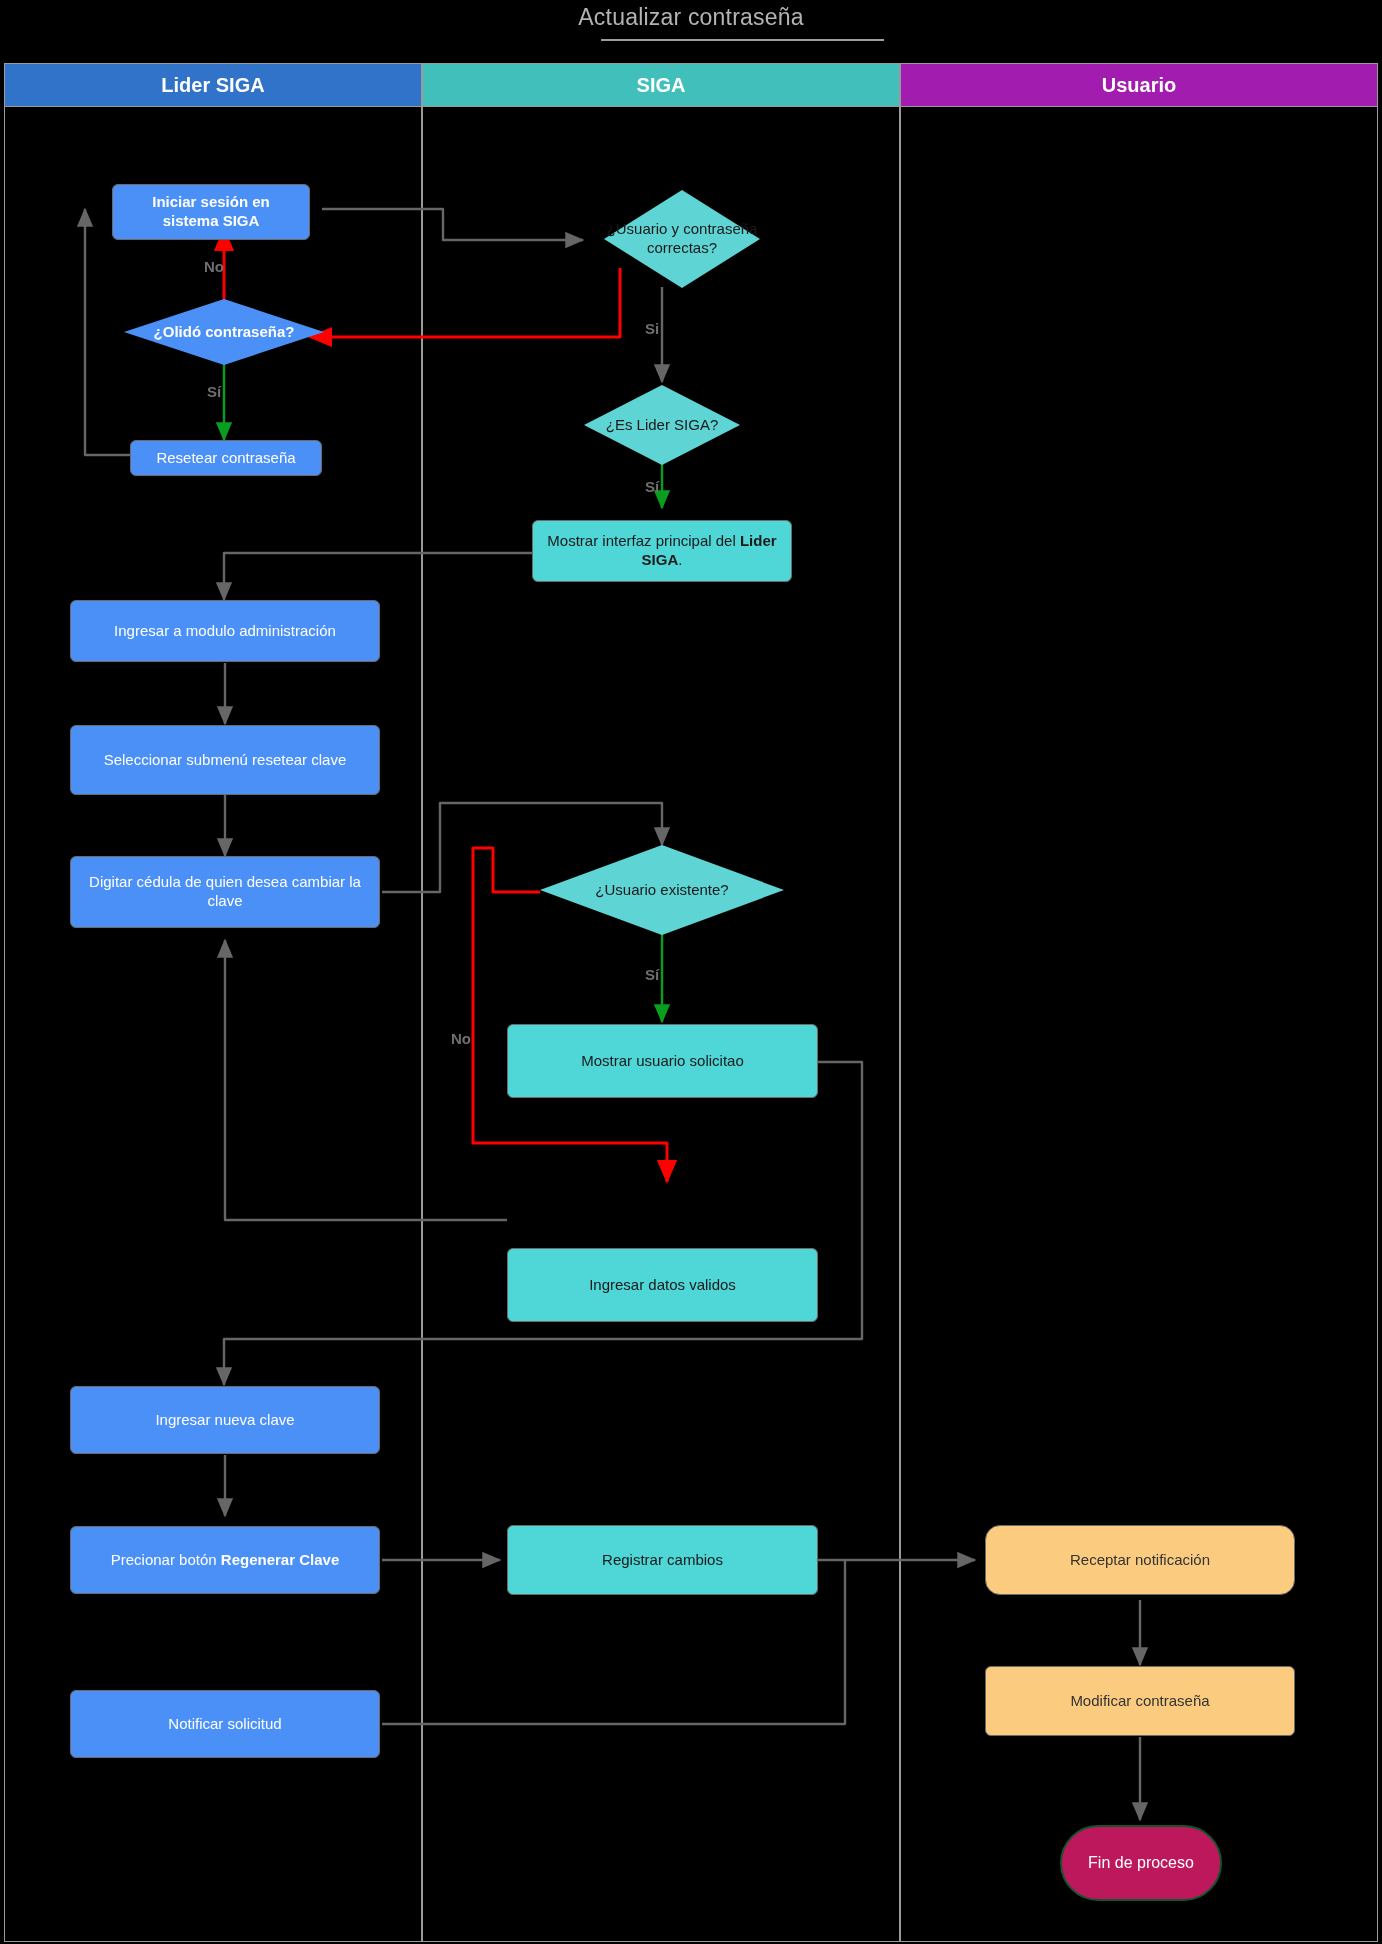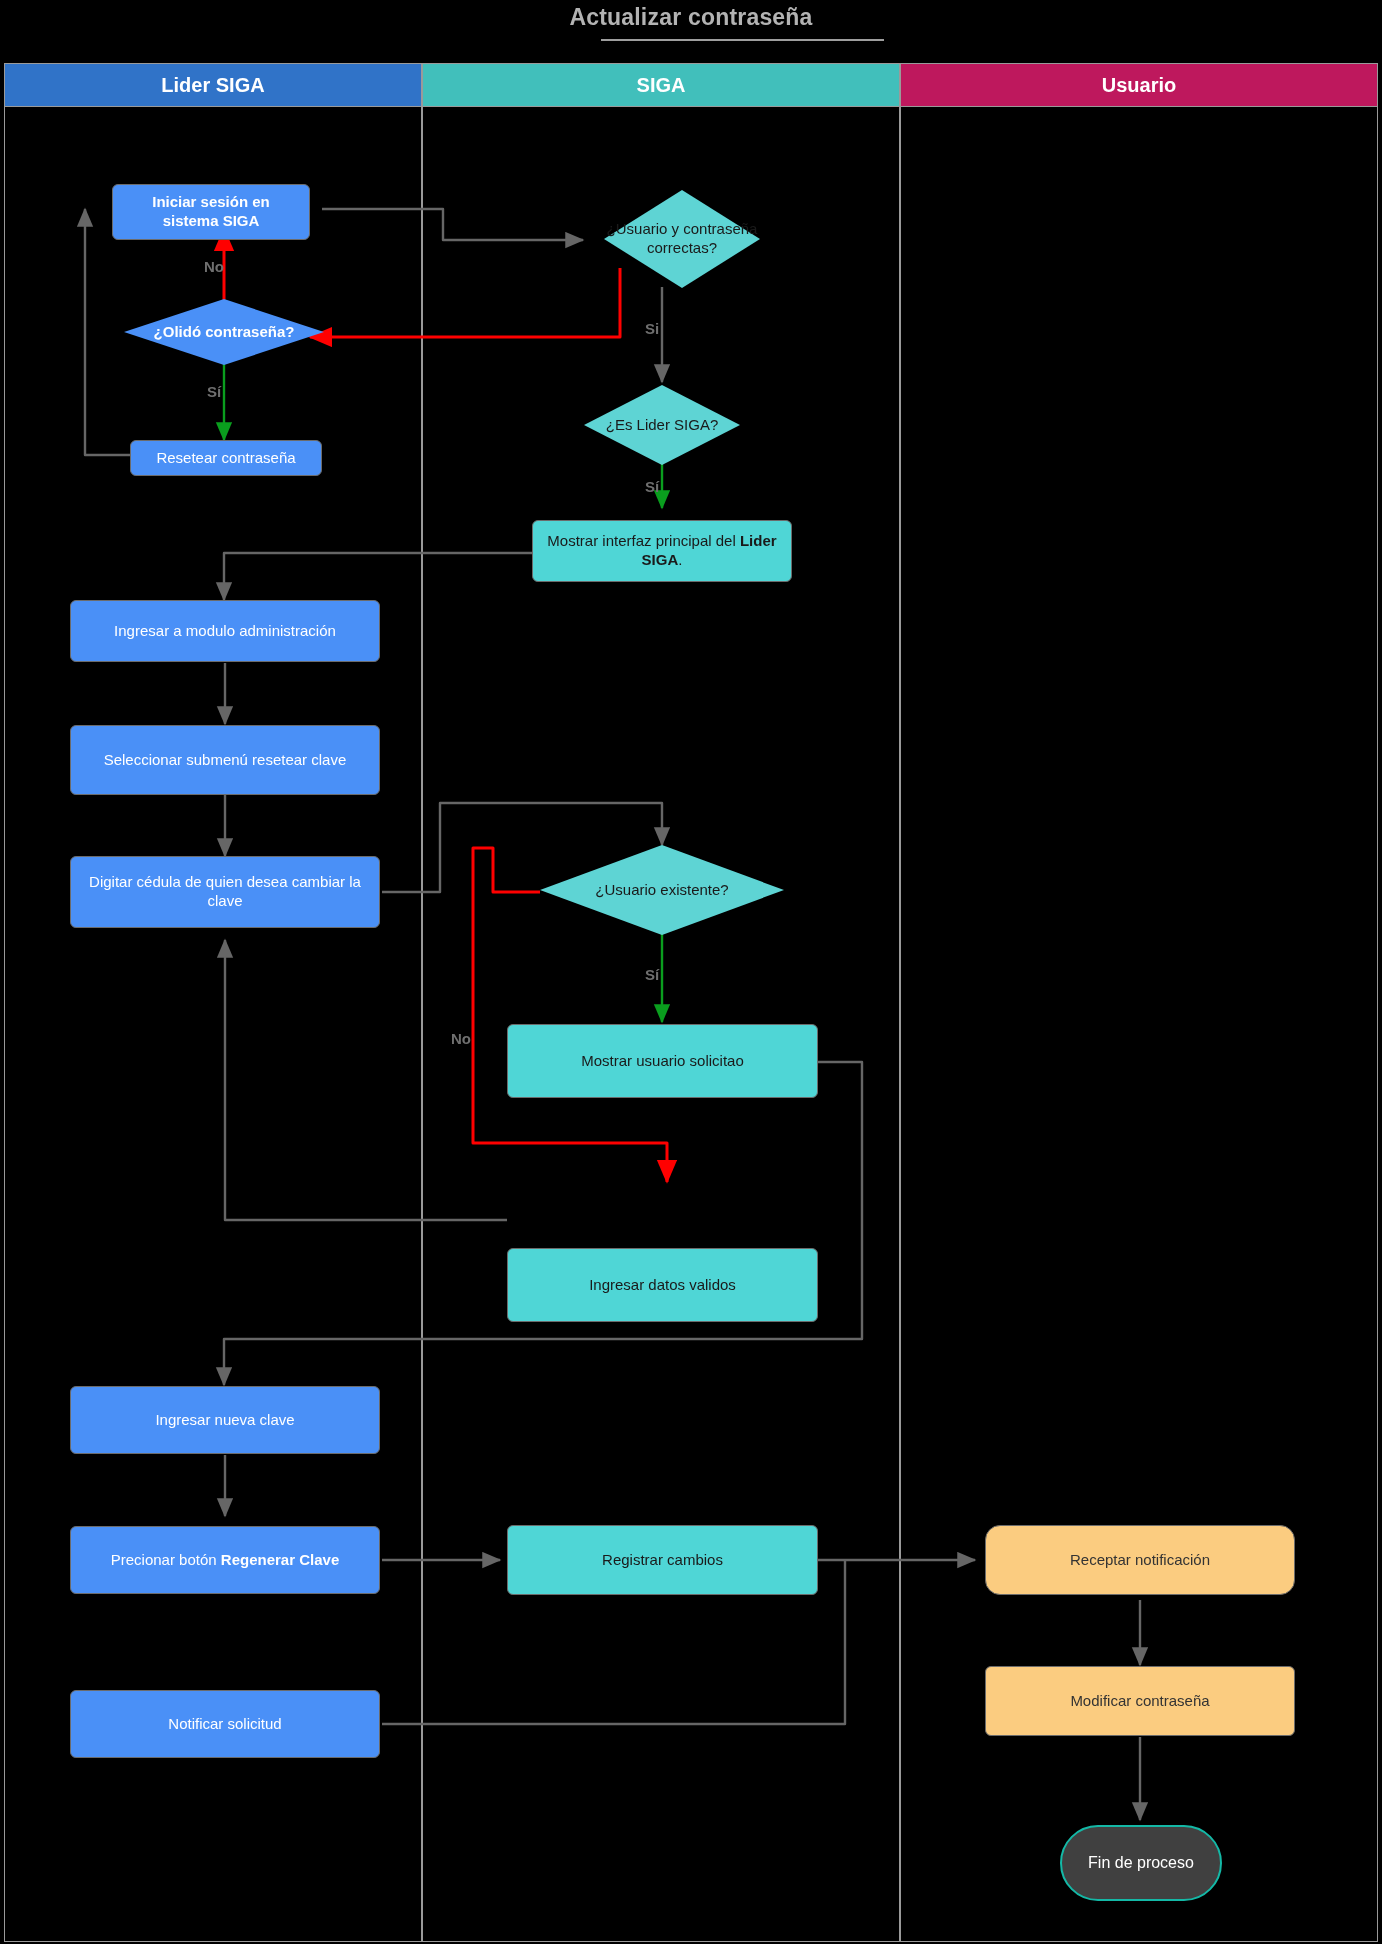--- a/index.html
+++ b/index.html
@@ -7,21 +7,21 @@
     width:1382px;height:1944px;
     font-family:"Liberation Sans", sans-serif;
     position:relative;overflow:hidden;
   }
   #stage{position:absolute;left:0;top:0;width:1382px;height:1944px;}
 
   
   .title{
     position:absolute;left:0;top:4px;width:1382px;
     text-align:center;color:#b3b3b3;
-    font-size:23px;font-weight:bold;
+    font-size:23px;font-weight:normal;
     letter-spacing:.2px;
   }
   .title-rule{
     position:absolute;top:39px;left:601px;width:283px;height:2px;
     background:#9e9e9e;
   }
 
   
   .lane-head{
     position:absolute;top:63px;height:44px;
@@ -49,22 +49,22 @@
   }
   .rect{
     border-radius:6px;
     border:1px solid #6b6b6b;
     font-size:15px;
   }
   .rect.blue{background:#4a90f7;color:#ffffff;}
   .rect.teal{background:#4fd6d6;color:#1a1a1a;}
   .rect.orange{background:#fbcc80;color:#333333;}
   .pill{
-    border-radius:40px;border:2px solid #14b8a6;
-    background:#404040;color:#ffffff;font-size:16px;
+    border-radius:40px;border:2px solid #14532d;
+    background:#be185d;color:#ffffff;font-size:16px;
   }
   
   .diamond{
     position:absolute;
   }
   .diamond svg{position:absolute;left:0;top:0;}
   .diamond .dtext{
     position:absolute;left:0;top:0;width:100%;height:100%;
     display:flex;align-items:center;justify-content:center;
     text-align:center;font-size:15px;line-height:1.25;
@@ -90,21 +90,21 @@
 
   <div class="title">Actualizar contraseña</div>
   <div class="title-rule"></div>
 
   <div id="lane0head" class="lane-head" style="background:#3073c8">
     <span>Lider SIGA</span>
   </div>
   <div id="lane1head" class="lane-head" style="background:#41bfbb">
     <span>SIGA</span>
   </div>
-  <div id="lane2head" class="lane-head" style="background:#be185d">
+  <div id="lane2head" class="lane-head" style="background:#a21caf">
     <span>Usuario</span>
   </div>
 
   <div id="lane0body" class="lane-body"></div>
   <div id="lane1body" class="lane-body"></div>
   <div id="lane2body" class="lane-body"></div>
 
   <svg id="edges" viewBox="0 0 1382 1944" xmlns="http://www.w3.org/2000/svg">
     <defs>
       <marker id="ah-gray" markerWidth="9" markerHeight="9" refX="7.4" refY="3.4" orient="auto" markerUnits="strokeWidth">

